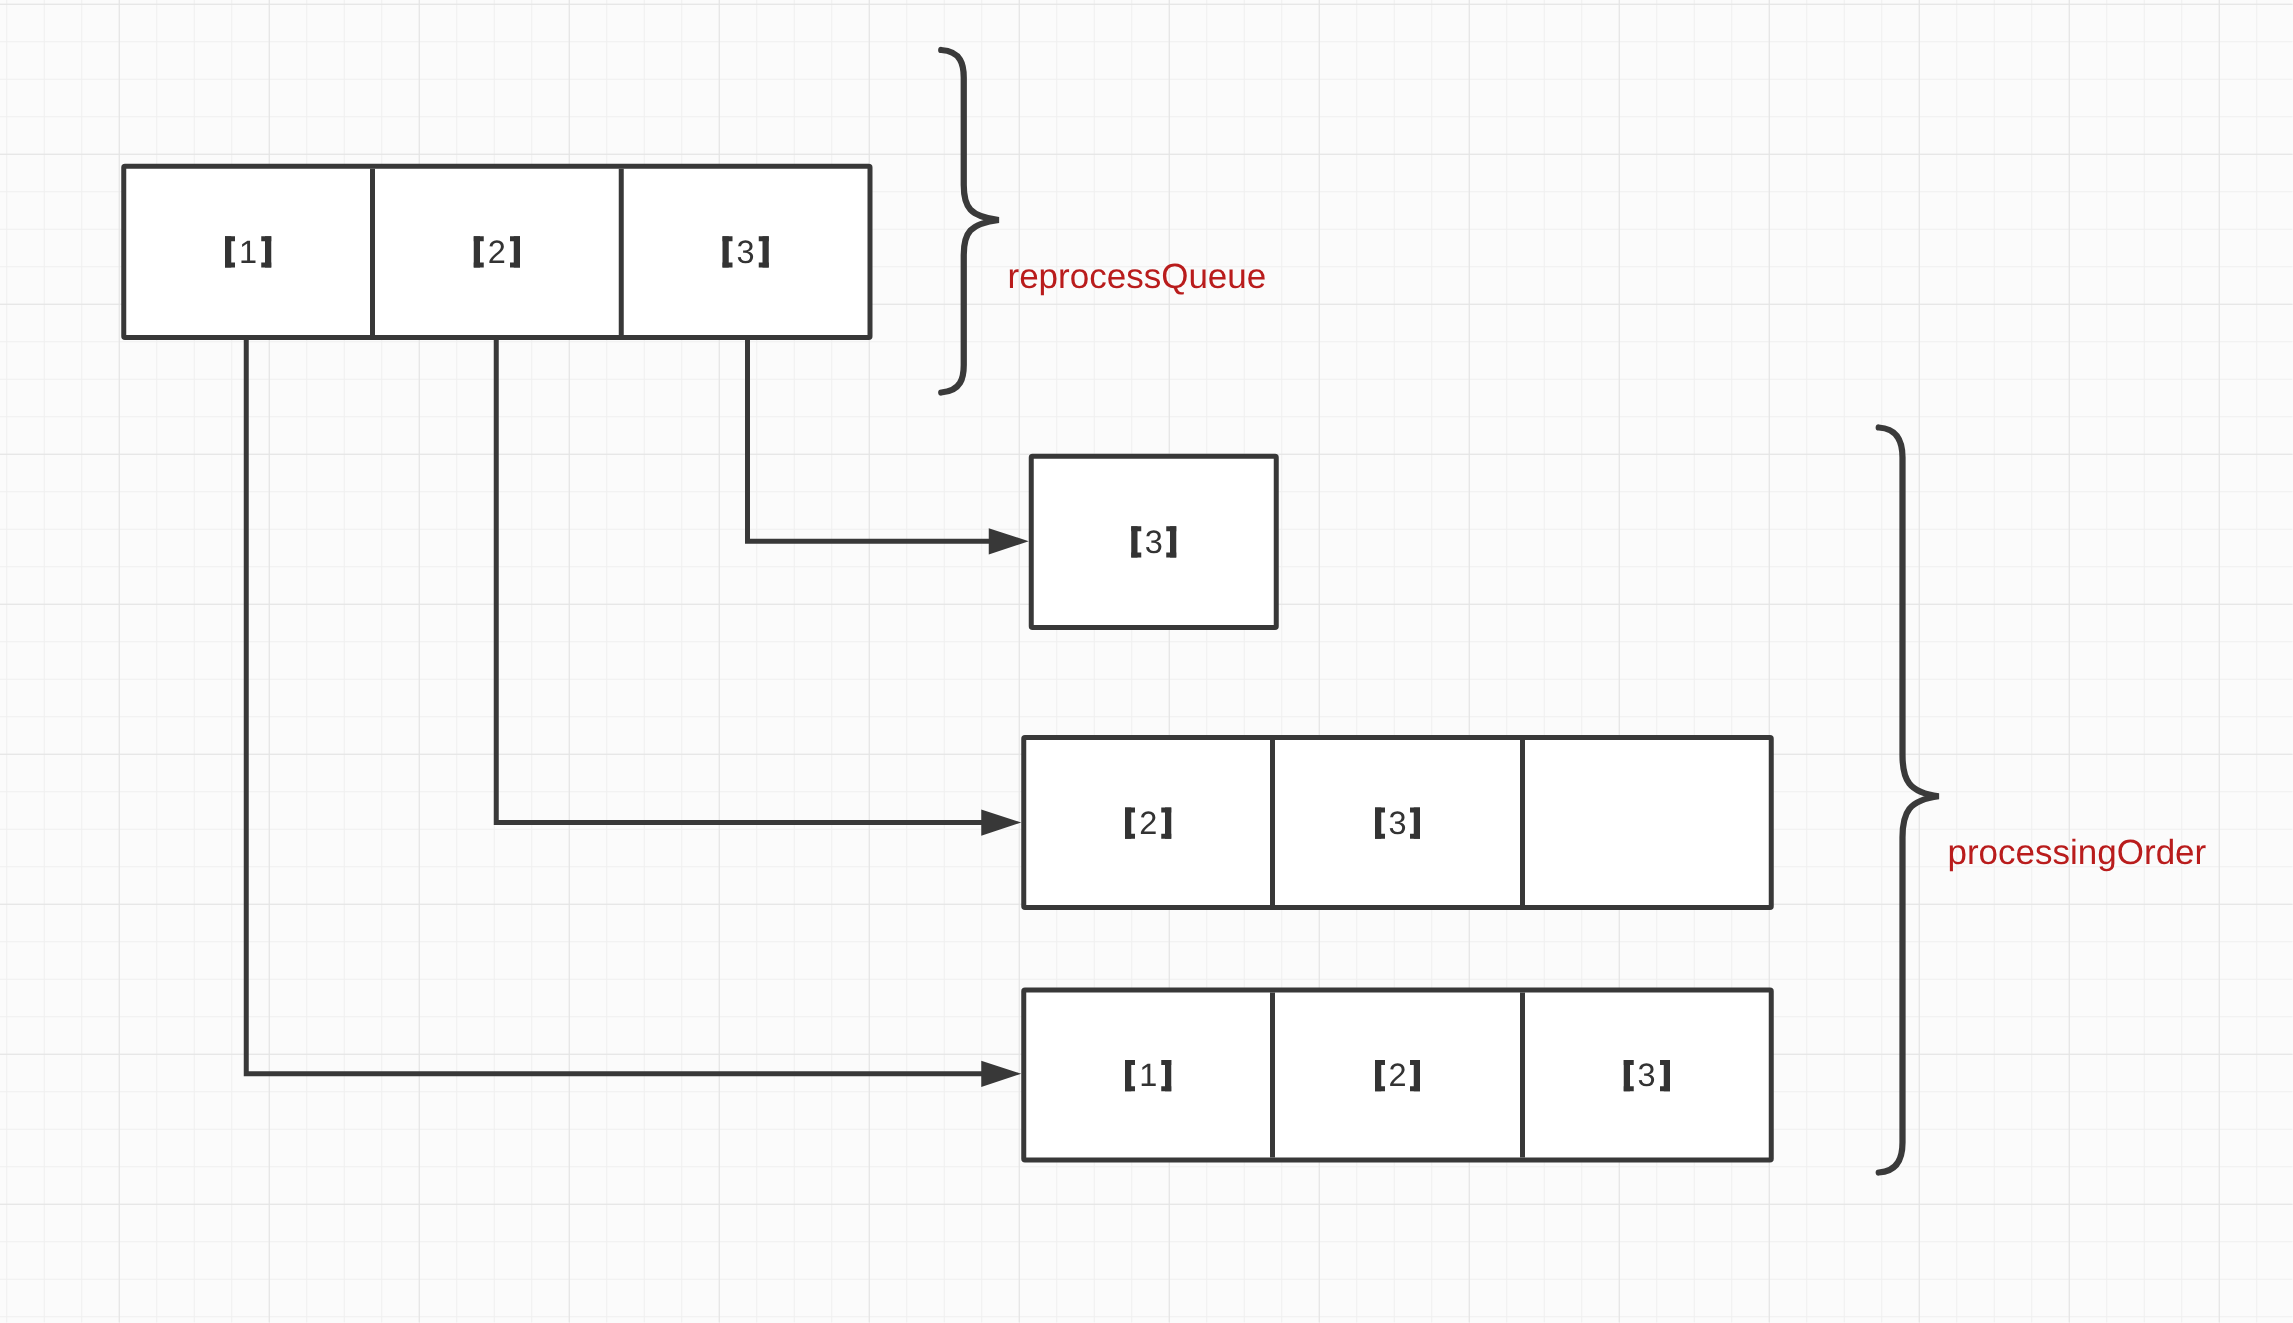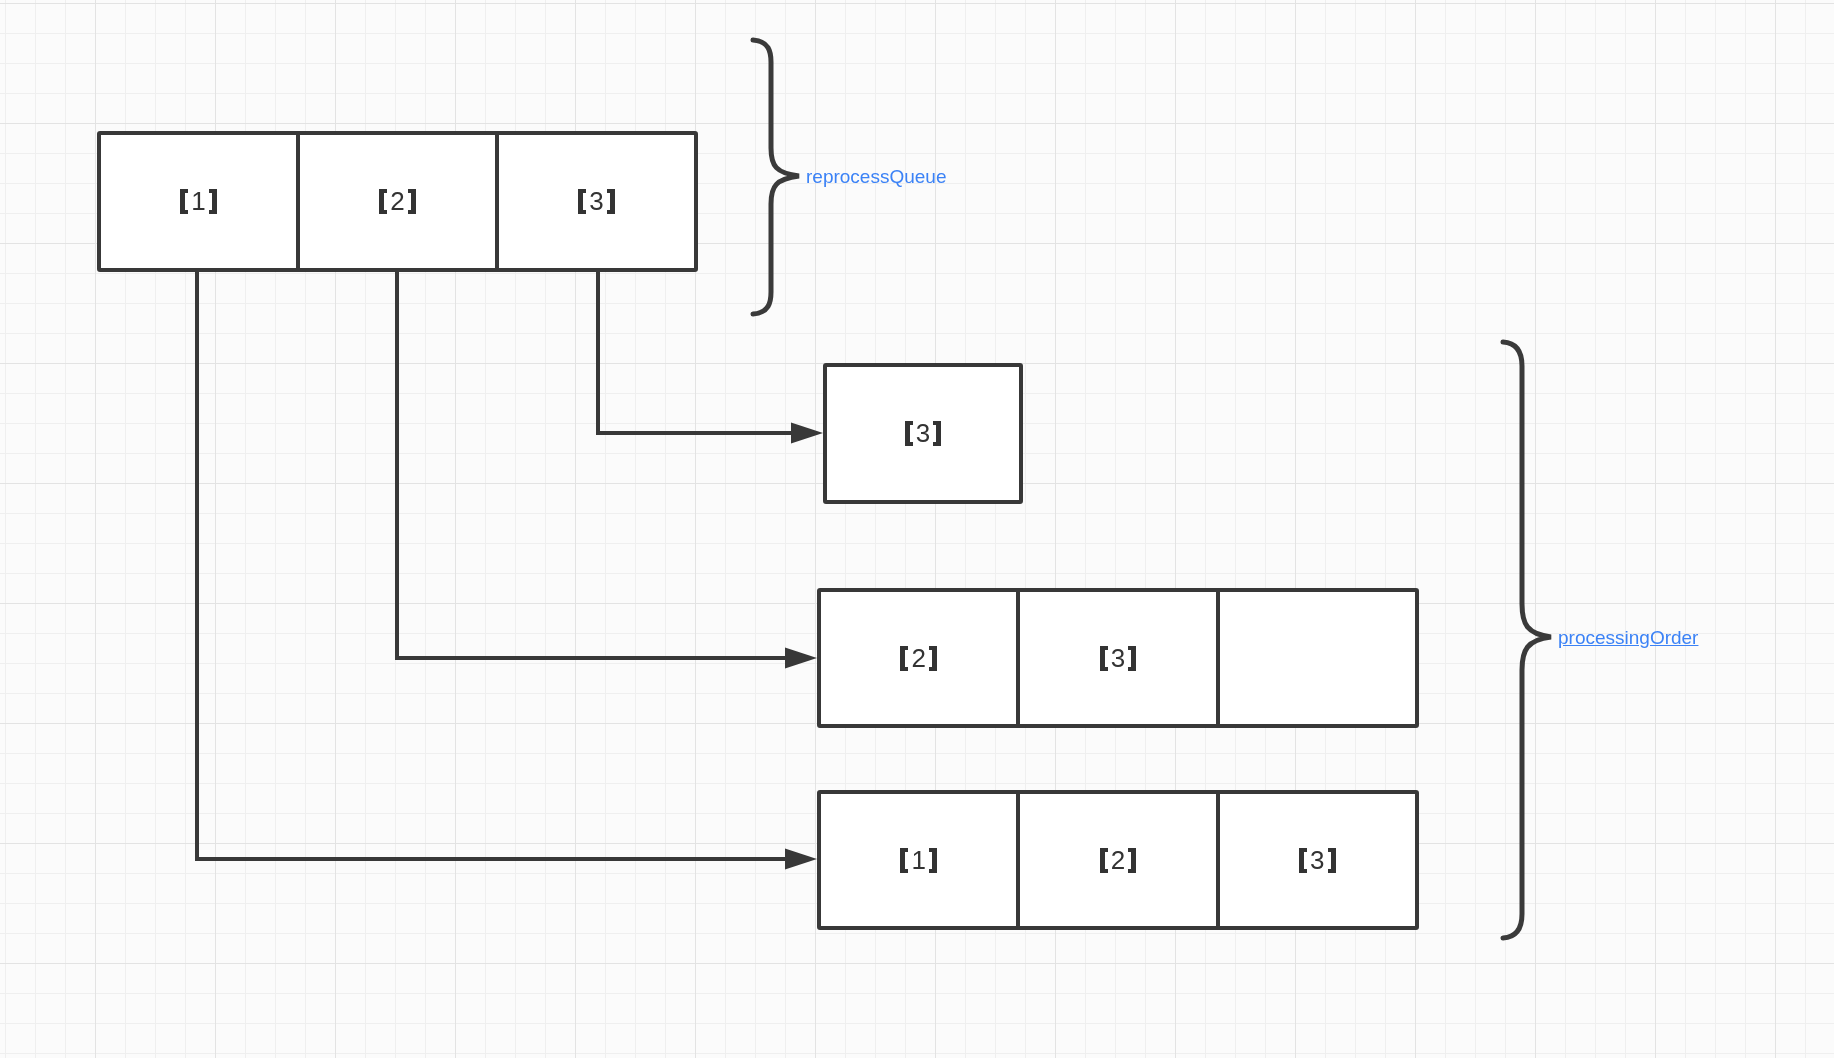--- a/index.html
+++ b/index.html
@@ -24,31 +24,32 @@
     border-left:4px solid #383838;min-width:0;
   }
   .cell:first-child{border-left:none;}
   .cell-label{display:inline-flex;align-items:center;gap:2px;color:#333;}
   .num{font-size:26px;color:#333;font-weight:500;padding:0 1px;}
   .lbr{display:inline-block;width:8px;height:25px;box-sizing:border-box;
        border-top:4px solid #333;border-bottom:4px solid #333;}
   .lbr.left{border-left:5px solid #333;}
   .lbr.right{border-right:5px solid #333;}
   .brace-label{
-    position:absolute;font-size:19px;line-height:33px;color:#3b82f6;
+    position:absolute;font-size:28px;line-height:33px;color:#b91c1c;
     white-space:nowrap;
+    margin-top:44px;
   }
   #svg-layer{position:absolute;left:0;top:0;pointer-events:none;}
   
   #row-reprocess{left:97px;top:131px;width:601px;height:141px;}
   #box-step1{left:823px;top:363px;width:200px;height:141px;}
   #row-step2{left:817px;top:588px;width:602px;height:140px;}
   #row-step3{left:817px;top:790px;width:602px;height:140px;}
   #label-reprocess{left:806px;top:160px;}
-  #label-processing{left:1558px;top:621px;text-decoration:underline;}
+  #label-processing{left:1558px;top:621px;}
 </style>
 </head>
 <body>
 
 <svg id="svg-layer" width="1834" height="1058" viewBox="0 0 1834 1058">
   <g stroke="#383838" stroke-width="4" fill="none">
     <path d="M197 271 V859 H786"></path>
     <path d="M397 271 V658 H786"></path>
     <path d="M598 271 V433 H792"></path>
   </g>

